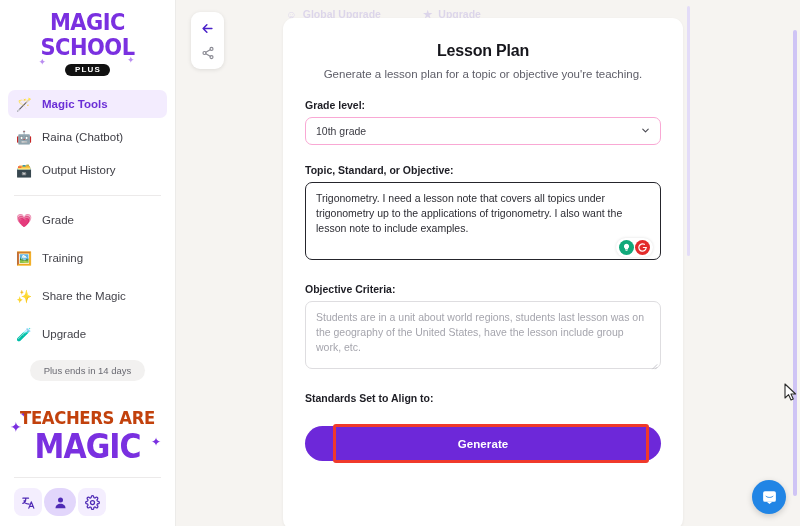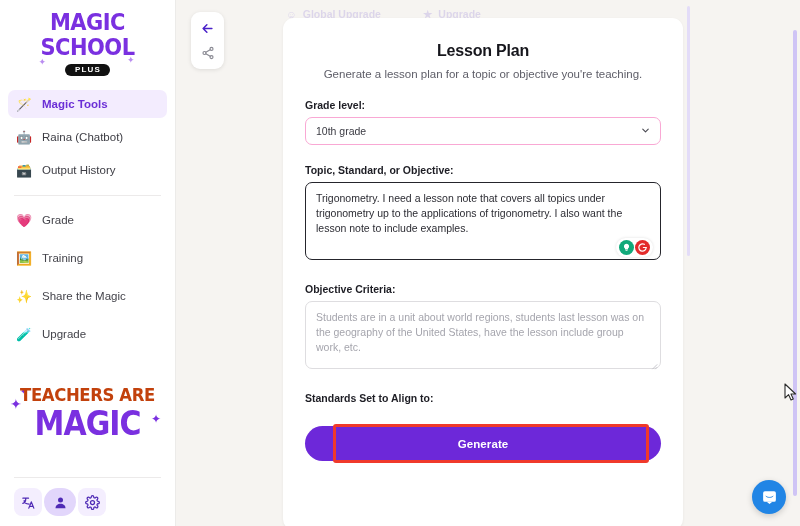--- a/index.html
+++ b/index.html
@@ -299,20 +299,23 @@
       <div class="nav-item">
         <span class="ic">✨</span>
         <span>Share the Magic</span>
       </div>
       <div class="nav-item">
         <span class="ic">🧪</span>
         <span>Upgrade</span>
       </div>
     </nav>
 
+    <div class="plus-pill-wrap">
+      <div class="plus-pill">Plus ends in 14 days</div>
+    </div>
 
     <div class="tam">
       <span class="st a">✦</span>
       <span class="st b">✦</span>
       <span class="st c">✦</span>
       <span class="t1">TEACHERS ARE</span>
       <span class="t2">MAGIC</span>
     </div>
 
     <div class="sb-footer">

